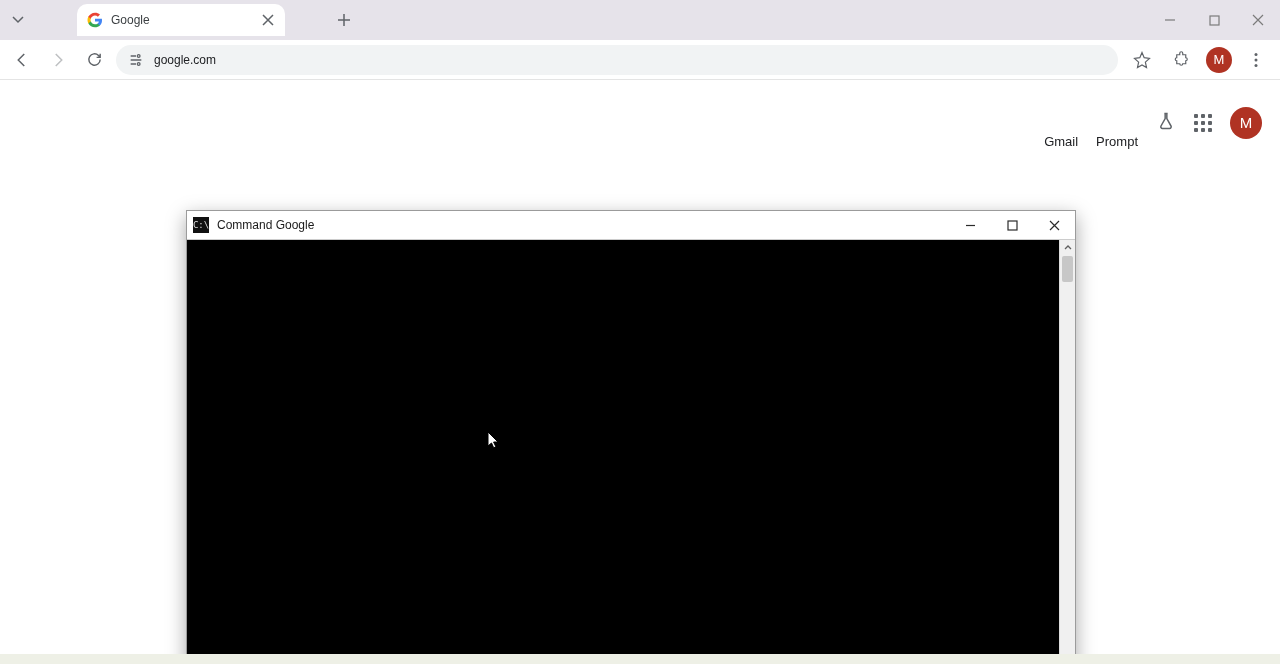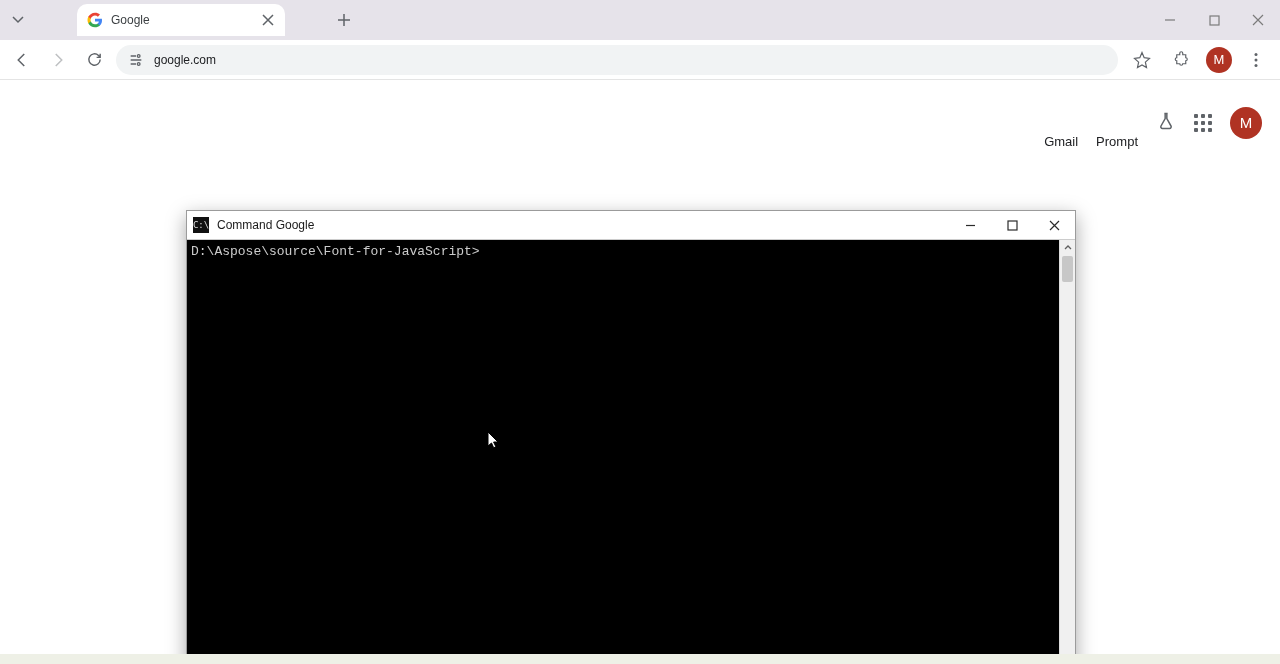--- a/index.html
+++ b/index.html
@@ -336,21 +336,21 @@
             </svg>
         </div>
         <div class="c">
           <svg width="11" height="11" viewBox="0 0 11 11">
               <path d="M1 1l9 9M10 1l-9 9" stroke="currentColor" stroke-width="1.2"></path>
             </svg>
         </div>
       </div>
     </div>
     <div class="cmd-body-wrap">
-      <div class="cmd-body"><span>D:\Aspose\source\Font-for-JavaScript&gt;</span>
+      <div class="cmd-body">
         <svg class="cursor-arrow" viewBox="0 0 12 18">
           <path d="M1 1l0 14 3.5-3 2.2 4.8 2.2-1-2.3-4.8H11z" fill="#fff" stroke="#000" stroke-width="1"></path>
         </svg>
       </div>
       <div class="cmd-scrollbar">
         <div class="arrow">
           <svg width="8" height="8" viewBox="0 0 8 8">
               <path d="M1 5l3-3 3 3" stroke="currentColor" fill="none" stroke-width="1.3"></path>
             </svg>
         </div>

